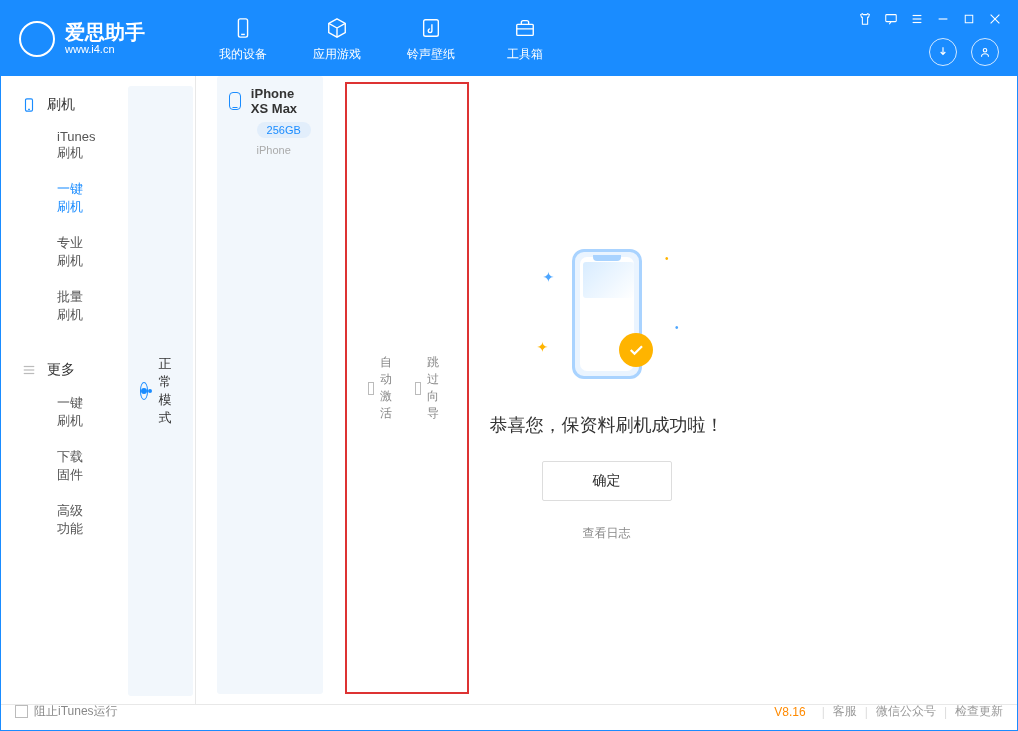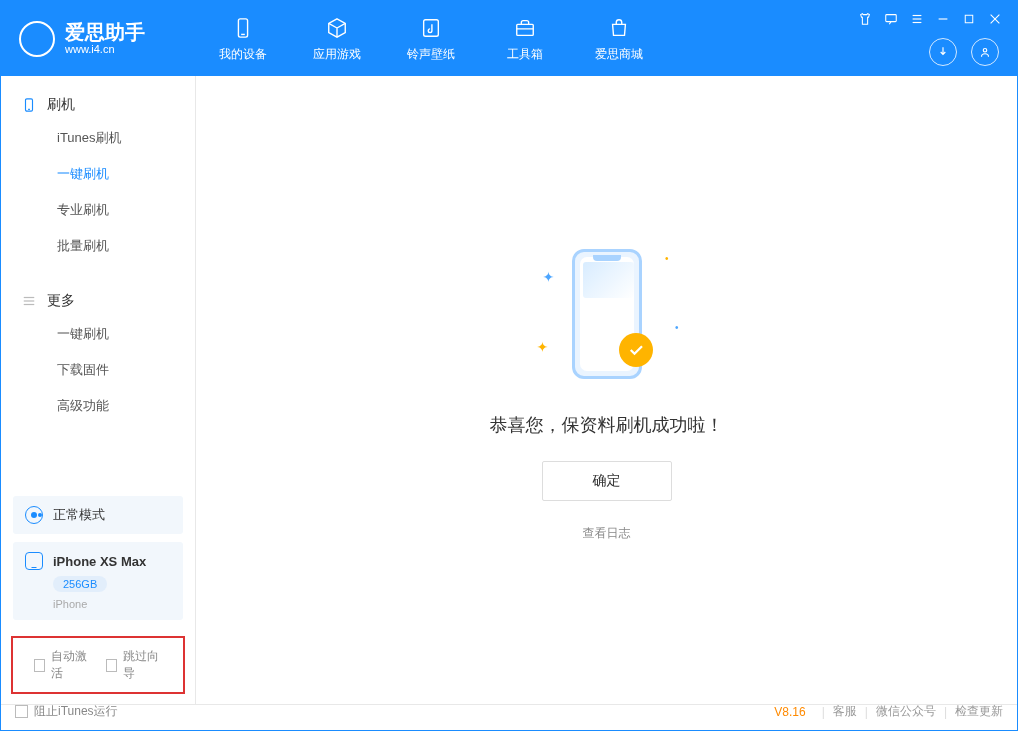--- a/index.html
+++ b/index.html
@@ -19,21 +19,21 @@
 .tab .tab-icon { width: 26px; height: 26px; display: flex; align-items: center; justify-content: center; }
 .tab .label { font-size: 12px; }
 
 .header-right { position: absolute; right: 14px; top: 10px; display: flex; align-items: center; gap: 12px; color: #fff; }
 .header-right .win-controls { display: flex; gap: 10px; }
 .header-right .win-btn { width: 16px; height: 16px; display: flex; align-items: center; justify-content: center; cursor: pointer; }
 .header-right-bottom { position: absolute; right: 18px; bottom: 10px; display: flex; gap: 14px; }
 .circ-btn { width: 28px; height: 28px; border: 1.5px solid rgba(255,255,255,.8); border-radius: 50%; display: flex; align-items: center; justify-content: center; cursor: pointer; }
 
 .body { display: flex; height: calc(100% - 75px - 26px); }
-.sidebar { width: 195px; border-right: 1px solid #e8e8e8; display: flex; flex-direction: column; }
+.sidebar { width: 195px; border-right: 1px solid #e8e8e8; display: flex; flex-direction: row; }
 .nav { padding: 14px 0 0 0; flex: 1; }
 .nav-group-title { display: flex; align-items: center; gap: 10px; padding: 6px 20px; font-size: 14px; color: #333; }
 .nav-group-title .g-icon { width: 16px; height: 16px; display: flex; align-items: center; justify-content: center; }
 .nav-item { padding: 9px 20px 9px 56px; font-size: 13px; color: #555; cursor: pointer; }
 .nav-item.active { color: #1a8cff; }
 
 .mode-box { margin: 10px 12px 8px 12px; background: #f2f7fc; border-radius: 3px; padding: 10px 12px; display: flex; align-items: center; gap: 10px; font-size: 13px; color: #333; }
 .mode-icon { width: 18px; height: 18px; border: 1.5px solid #1a8cff; border-radius: 50%; display: flex; align-items: center; justify-content: center; }
 .mode-icon::after { content: ""; width: 6px; height: 6px; background: #1a8cff; border-radius: 50%; box-shadow: 6px 0 0 -1px #1a8cff; }
 
@@ -118,29 +118,20 @@
     </div>
     <div class="tab">
       <div class="tab-icon">
           <svg viewBox="0 0 24 24" width="22" height="22" fill="none" stroke="#fff" stroke-width="1.5">
             <rect x="3" y="8" width="18" height="12" rx="1"></rect>
             <path d="M8 8V6a2 2 0 012-2h4a2 2 0 012 2v2M3 13h18"></path>
           </svg>
         </div>
       <span class="label">工具箱</span>
     </div>
-    <div class="tab">
-      <div class="tab-icon">
-          <svg viewBox="0 0 24 24" width="22" height="22" fill="none" stroke="#fff" stroke-width="1.5">
-            <path d="M5 8h14l-1 12H6L5 8z"></path>
-            <path d="M9 8V6a3 3 0 016 0v2"></path>
-          </svg>
-        </div>
-      <span class="label">爱思商城</span>
-    </div>
   </div>
   <div class="header-right">
     <div class="win-controls">
       <div class="win-btn">
           <svg viewBox="0 0 16 16" width="14" height="14" fill="none" stroke="#fff" stroke-width="1.2">
             <path d="M3 3l2-1 1 1h4l1-1 2 1-1 3h-1v8H5V6H4L3 3z"></path>
           </svg>
         </div>
       <div class="win-btn">
           <svg viewBox="0 0 16 16" width="14" height="14" fill="none" stroke="#fff" stroke-width="1.2">

